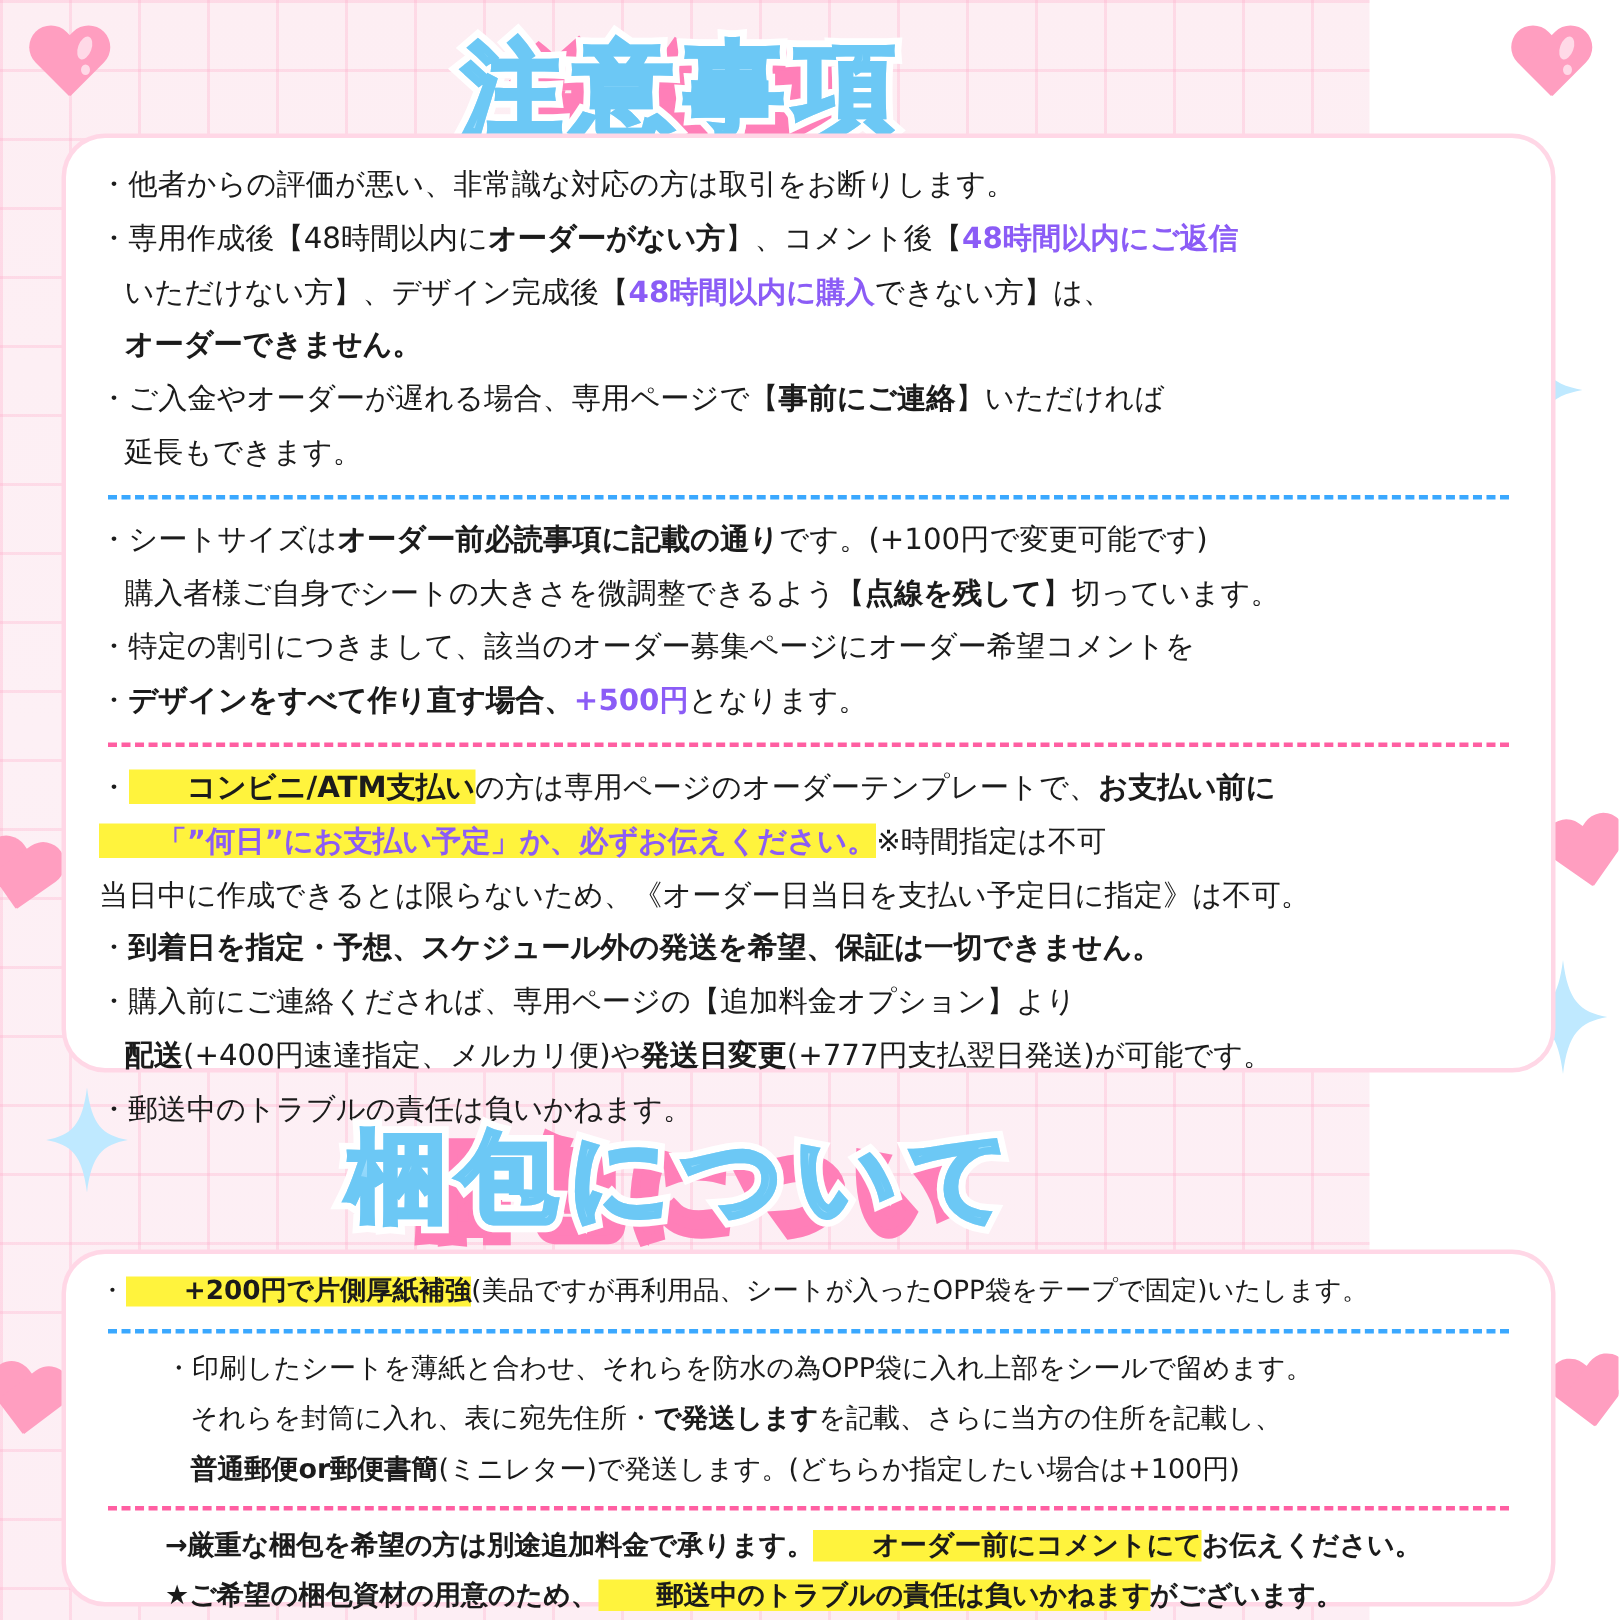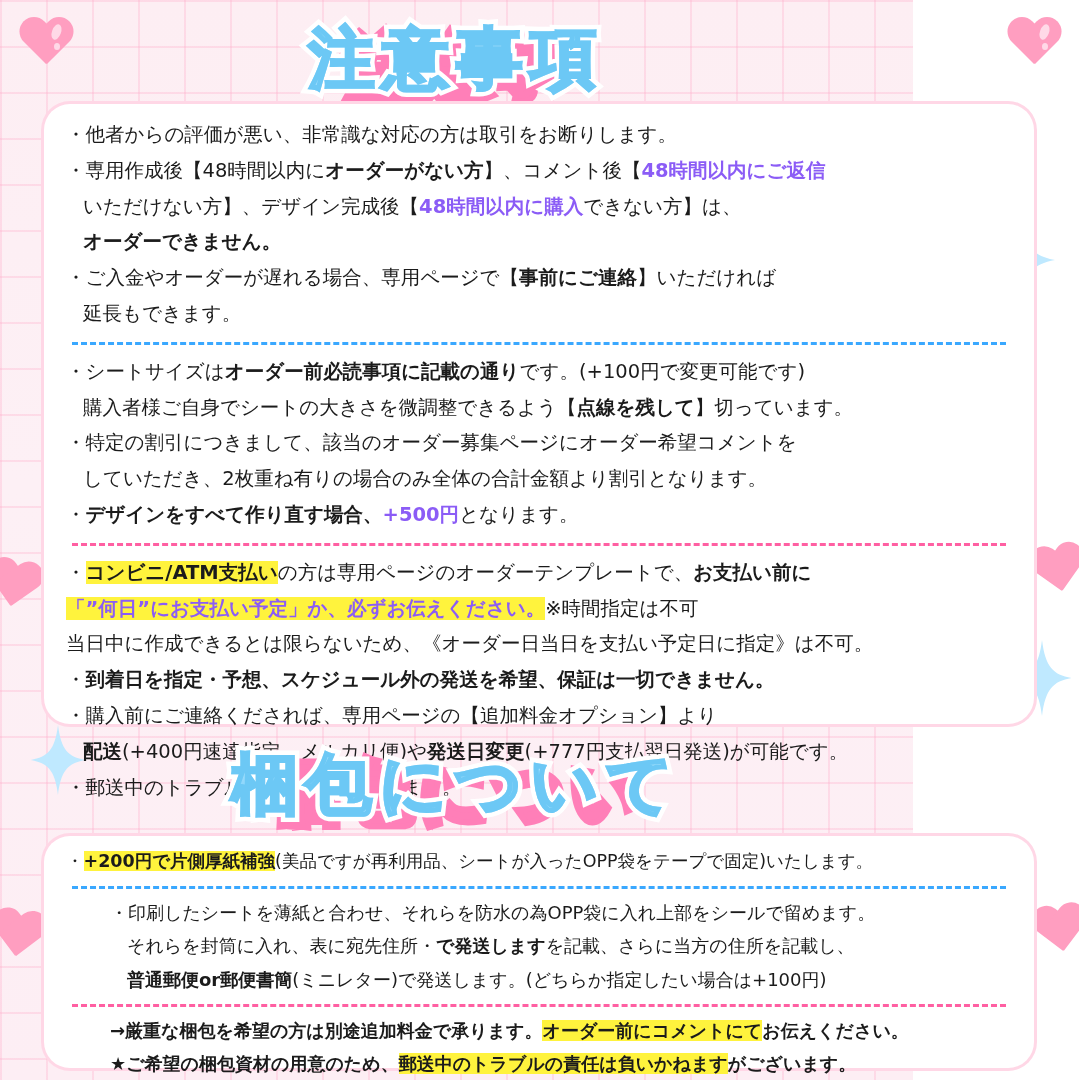--- a/index.html
+++ b/index.html
@@ -63,35 +63,35 @@
     -webkit-text-stroke:3px #6cc8f5;paint-order:stroke fill;
   }
 
   
   .card{
     position:absolute;
     background:#ffffff;
     border-radius:26px;
     box-shadow:0 0 0 3px #ffd7e6;
   }
-  #notice-card{left:44px;top:104px;width:990px;height:620px;}
+  #notice-card{left:44px;top:92px;width:990px;height:620px;}
   #packing-card{left:44px;top:836px;width:990px;height:232px;}
 
   .lines{
     padding:16px 22px 0 22px;
     font-size:19.5px;
     line-height:1.58;
     color:#1b1b1b;
     font-family:"DejaVu Sans", sans-serif;
   }
   .row{margin:0 0 5px 0;white-space:nowrap;}
   .indent{padding-left:17px;}
   b{font-weight:bold;}
   .red{color:#8b5cf6;font-weight:bold;}
-  .mark{background:#fff33d;font-weight:bold;}
+  .mark{background:#fff33d;font-weight:bold;padding-left:39px;}
   .dash{
     border:none;border-top:3px dashed #3aa8ff;
     margin:12px 6px 12px 6px;
   }
   .dash.pink{border-top-color:#ff5fa2;}
   .small{font-size:18px;margin-left:44px;}
   .tiny{font-size:17.5px;}
   .arrow{font-weight:bold;}
 </style>
 </head>
@@ -148,21 +148,20 @@
       <div class="row indent">いただけない方】、デザイン完成後【<span class="red">48時間以内に購入</span>できない方】は、</div>
       <div class="row indent"><b>オーダーできません。</b></div>
       <div class="row">・ご入金やオーダーが遅れる場合、専用ページで【<b>事前にご連絡</b>】いただければ</div>
       <div class="row indent">延長もできます。</div>
 
       <hr class="dash">
 
       <div class="row">・シートサイズは<b>オーダー前必読事項に記載の通り</b>です。(+100円で変更可能です)</div>
       <div class="row indent">購入者様ご自身でシートの大きさを微調整できるよう【<b>点線を残して</b>】切っています。</div>
       <div class="row">・特定の割引につきまして、該当のオーダー募集ページにオーダー希望コメントを</div>
-      <div class="row indent">していただき、2枚重ね有りの場合のみ全体の合計金額より割引となります。</div>
       <div class="row">・<b>デザインをすべて作り直す場合、<span class="red">+500円</span></b>となります。</div>
 
       <hr class="dash pink">
 
       <div class="row">・<span class="mark">コンビニ/ATM支払い</span>の方は専用ページのオーダーテンプレートで、<b>お支払い前に</b></div>
       <div class="row"><span class="mark red">「”何日”にお支払い予定」か、必ずお伝えください。</span>※時間指定は不可</div>
       <div class="row">当日中に作成できるとは限らないため、《オーダー日当日を支払い予定日に指定》は不可。</div>
       <div class="row">・<b>到着日を指定・予想、スケジュール外の発送を希望、保証は一切できません。</b></div>
       <div class="row">・購入前にご連絡くだされば、専用ページの【追加料金オプション】より</div>
       <div class="row indent"><b>配送</b>(+400円速達指定、メルカリ便)や<b>発送日変更</b>(+777円支払翌日発送)が可能です。</div>

